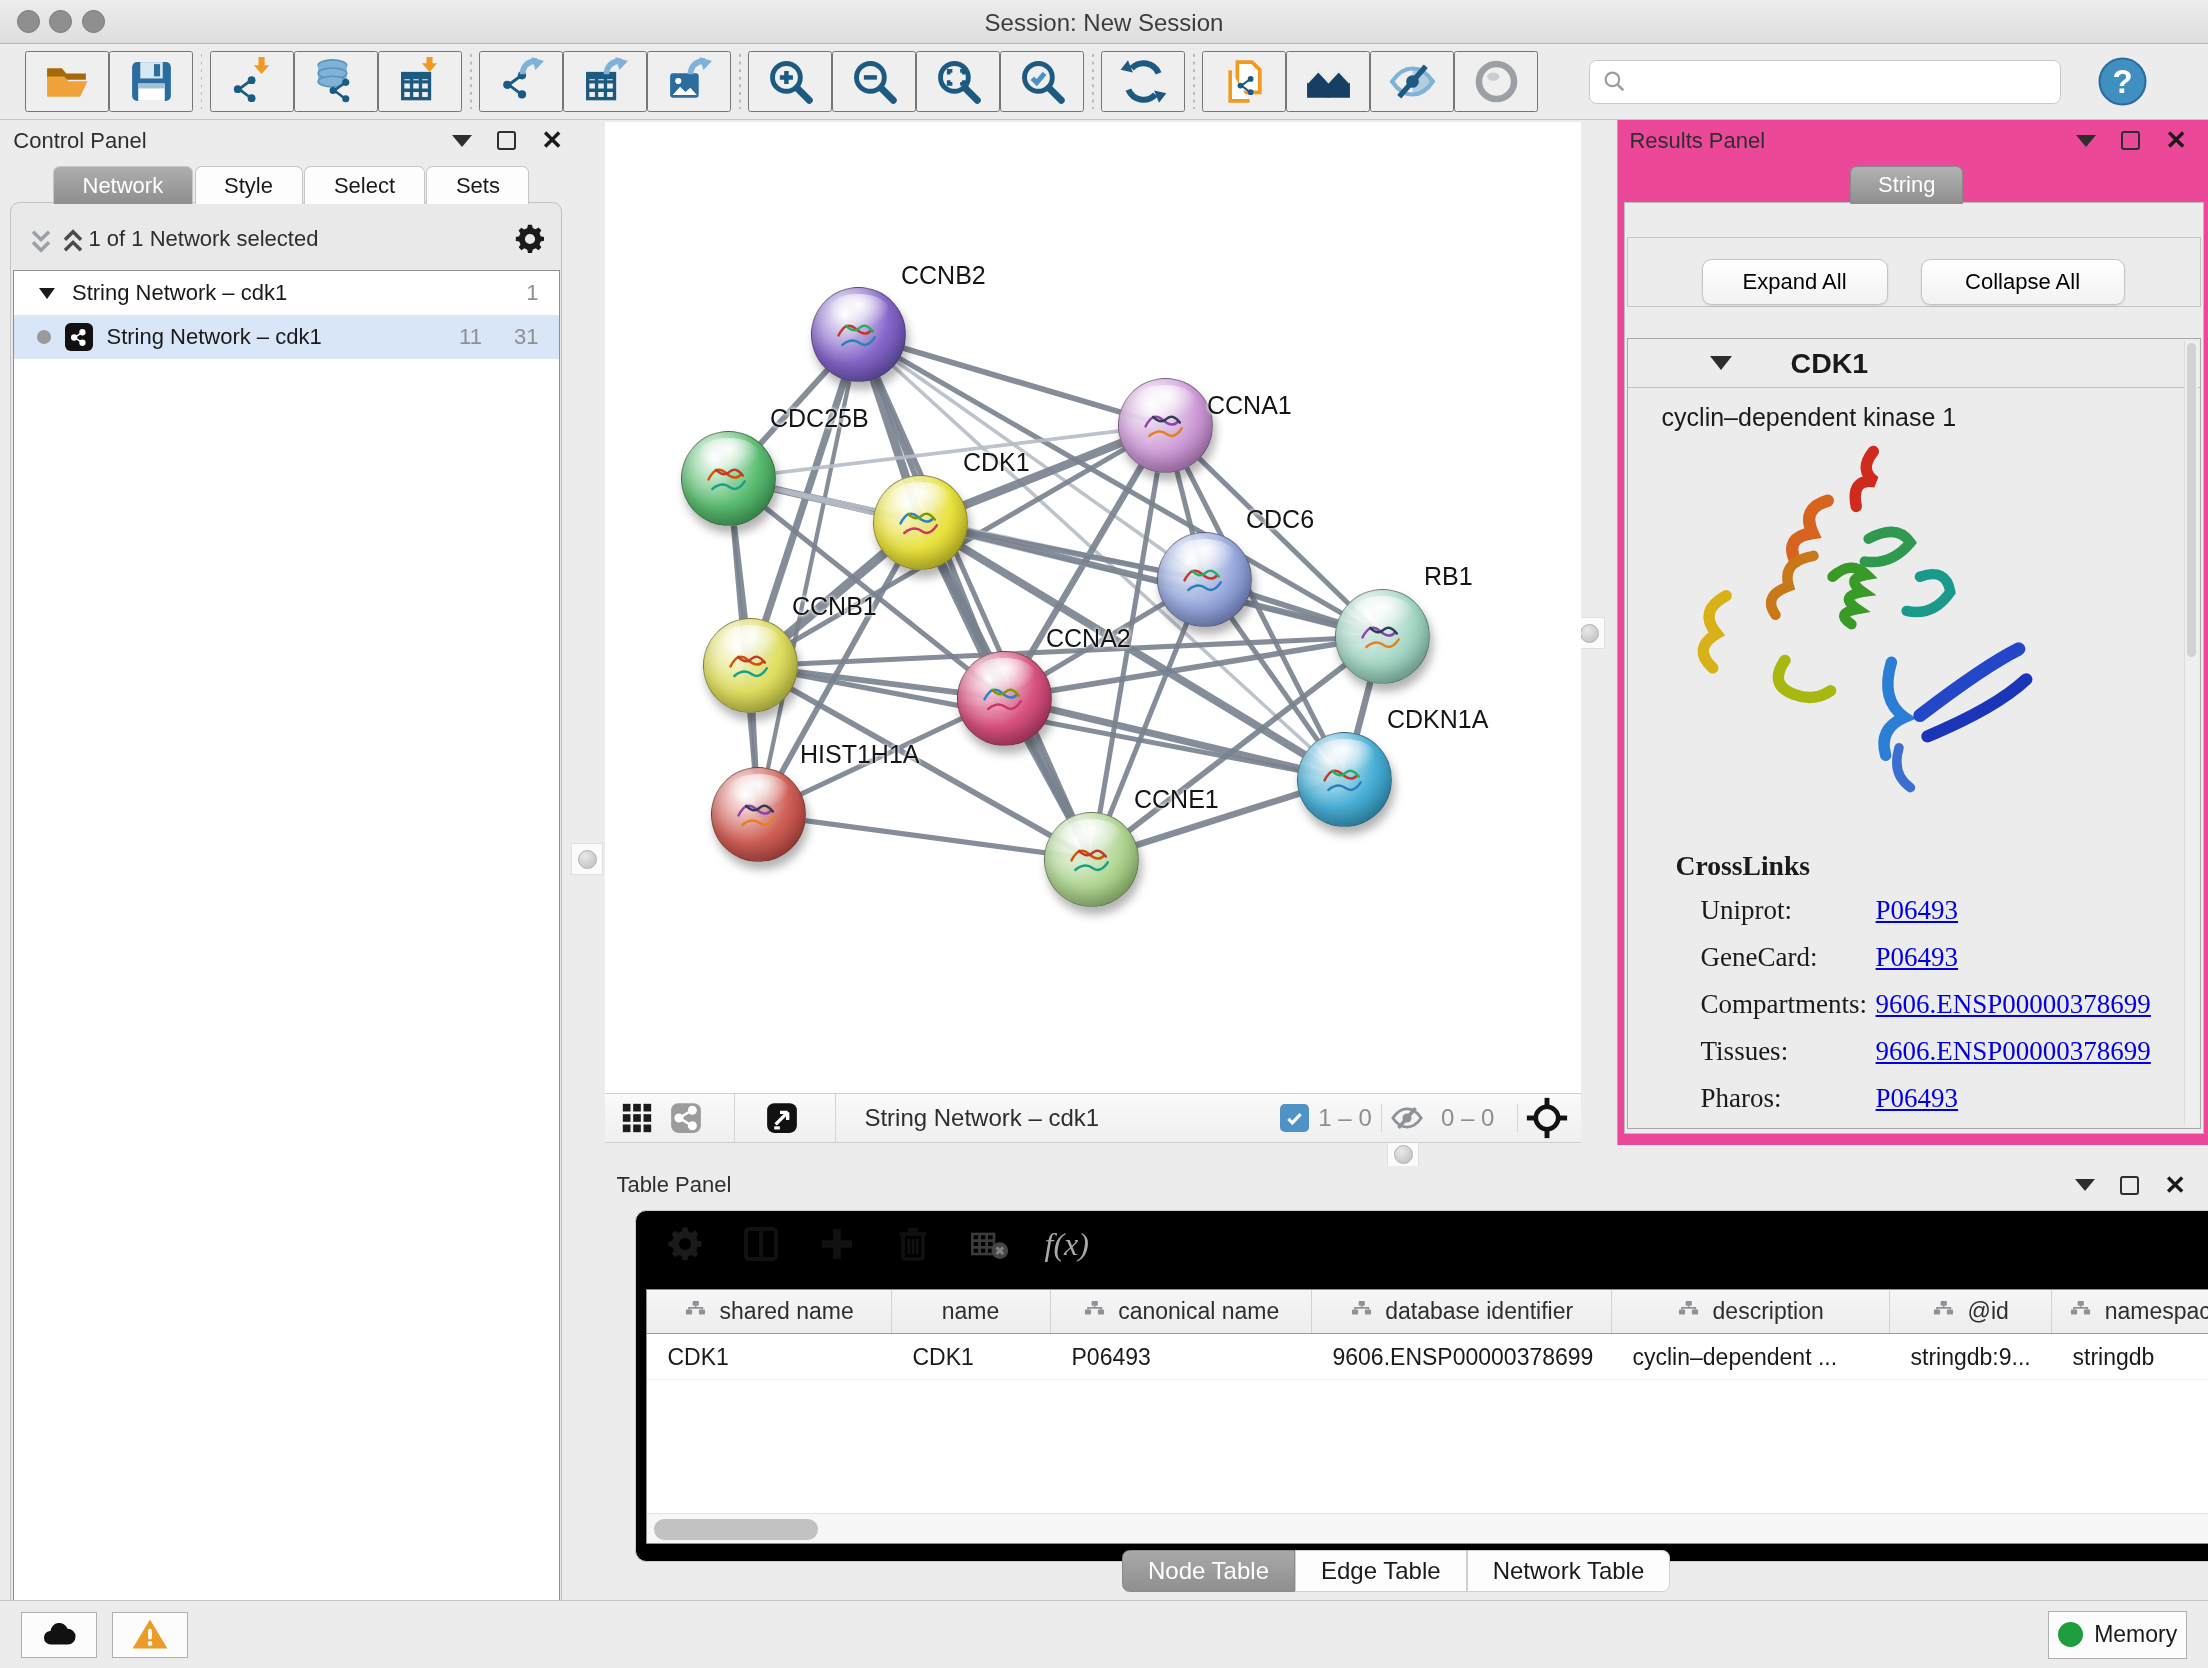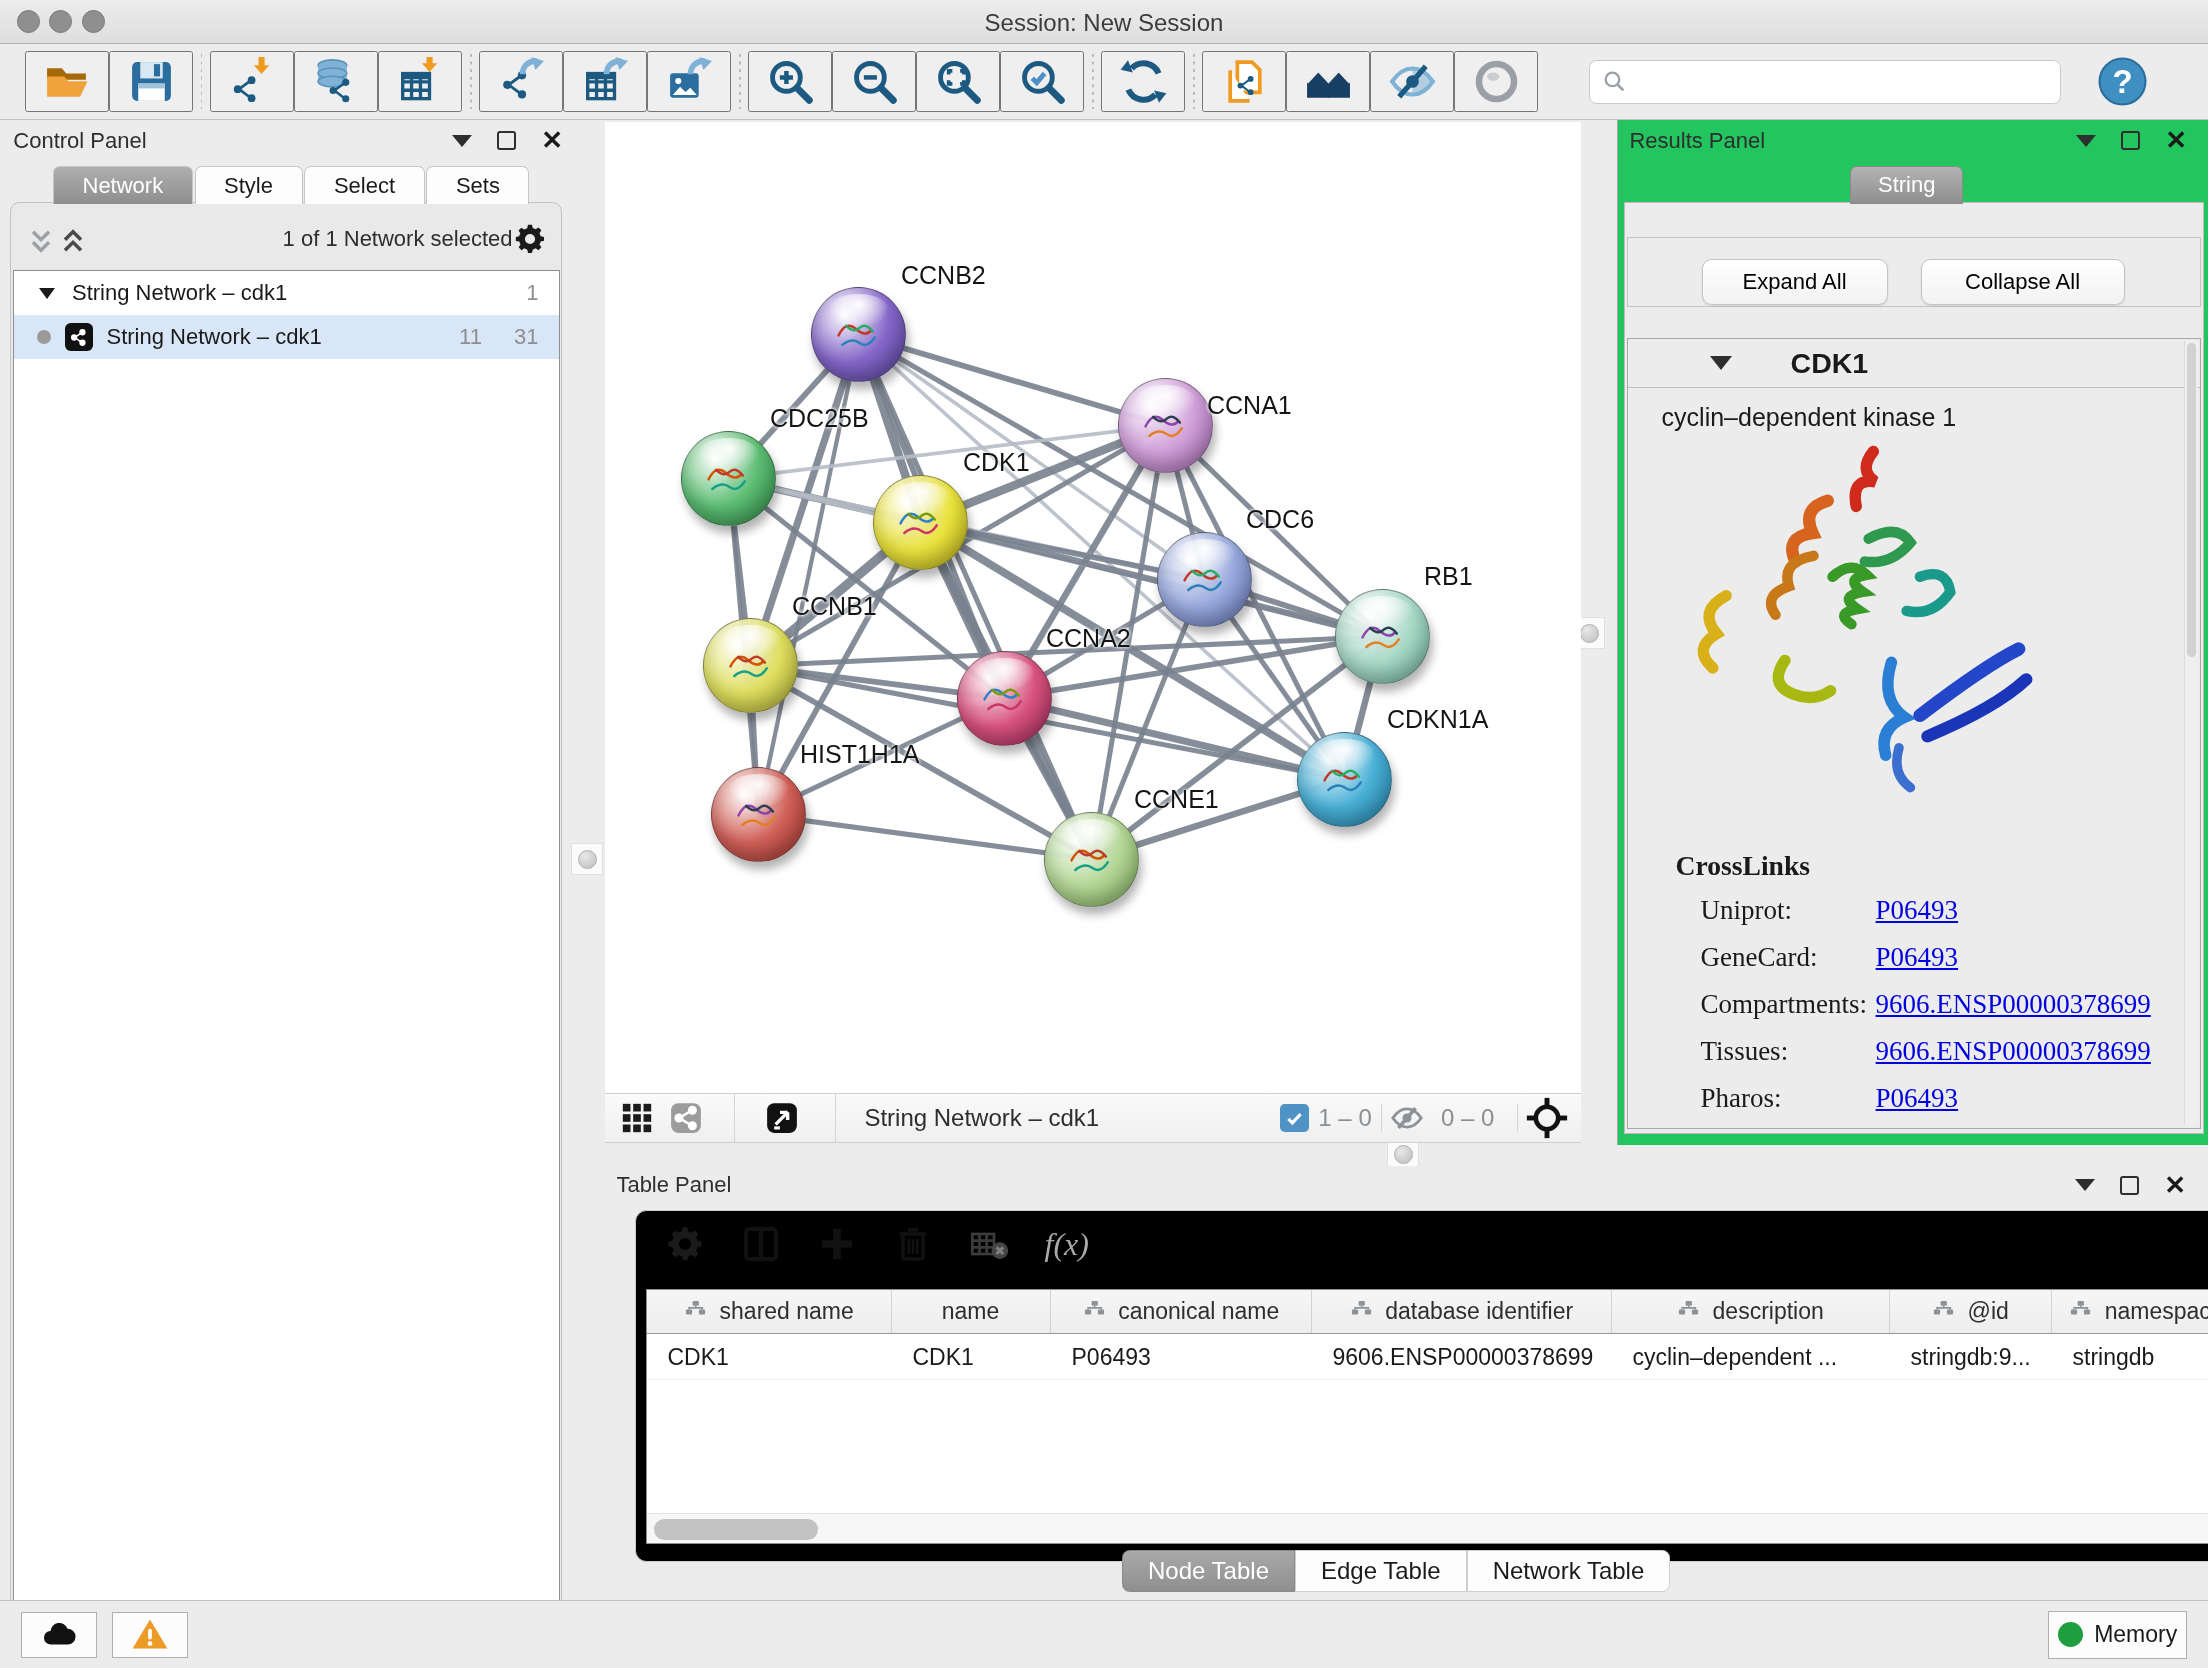--- a/index.html
+++ b/index.html
@@ -35,21 +35,21 @@
   
   #control-panel { position:absolute; left:0; top:120px; width:590px; height:1480px; background:#ececec; }
   #cp-tabs { position:absolute; left:53px; top:46px; display:flex; z-index:3; }
   .tab { height:38px; padding:0 28.5px; font-size:22px; display:flex; align-items:center;
     background:#fdfdfd; border:1px solid #c6c6c6; border-bottom:none; border-radius:6.7px 6.7px 0 0; margin-right:1.9px; }
   .tab.sel { background:linear-gradient(#aeaeae,#8e8e8e); color:#fff; }
   #cp-box { position:absolute; left:9.5px; top:82px; width:552px; height:1427px;
     background:#e9e9e9; border:1px solid #c2c2c2; border-radius:9.5px; }
   #cp-subhead { position:absolute; left:9.5px; top:95px; width:552px; height:48px;
     display:flex; align-items:center; padding:0 15px; }
-  #cp-subhead .txt { flex:1; text-align:right; font-size:22px; color:#2e2e2e; }
+  #cp-subhead .txt { flex:1; text-align:left; font-size:22px; color:#2e2e2e; }
   #net-list { position:absolute; left:13.3px; top:150px; width:547px; height:1424px;
     background:#fff; border:1.9px solid #8f8f8f; }
   .net-row { height:44px; display:flex; align-items:center; font-size:22px; padding:0 11.4px; }
   .net-row .cnt { margin-left:auto; color:#8f8f8f; display:flex; gap:32px; padding-right:9.5px; }
   .net-row.sel { background:#d9e6f8; }
   .dot { width:14.3px; height:14.3px; border-radius:50%; background:#9a9a9a; margin:0 13.3px 0 11.4px; }
   .share-badge { width:28.5px; height:28.5px; border-radius:5.7px; background:#111; display:flex;
     align-items:center; justify-content:center; margin-right:13.3px; }
   .tri-small { width:0; height:0; border-left:8.6px solid transparent; border-right:8.6px solid transparent;
     border-top:11.4px solid #1a1a1a; margin:0 17px 0 13.3px; }
@@ -74,21 +74,21 @@
     background:linear-gradient(#fafafa,#efefef); border-top:1px solid #cfcfcf; border-bottom:1px solid #cfcfcf;
     display:flex; align-items:center; }
   .vt-sep { width:1px; height:100%; background:#d5d5d5; }
   .vt-ico { width:34px; height:34px; margin:0 7.6px; }
   #vt-title { font-size:24px; color:#2e2e2e; margin-left:28.5px; }
   .vt-count { font-size:24px; color:#8a8f94; margin:0 9.5px; }
   #vt-check { width:28.5px; height:28.5px; border-radius:4.8px; background:#4e92c6; margin-left:25px;
     display:flex; align-items:center; justify-content:center; }
   
   #results-panel { position:absolute; left:1617px; top:120px; width:592px; height:1025px;
-    background:#22c55e; border-left:1.9px solid #a5a5a5;padding-left:8px; }
+    background:#ec4899; border-left:1.9px solid #a5a5a5;padding-left:8px; }
   #rp-tab { position:absolute; left:232px; top:46px; height:38px; padding:0 27px; font-size:22px;
     color:#fff; background:linear-gradient(#b2b2b2,#8f8f8f); border:1px solid #8a8a8a;
     border-radius:6.7px 6.7px 0 0; display:flex; align-items:center; z-index:3; }
   #rp-outer { position:absolute; left:5.7px; top:82px; width:580px; height:932px;
     border:1px solid #bdbdbd; background:#ececec; }
   #rp-btnbox { position:absolute; left:1.9px; top:34px; width:574px; height:70px; border:1px solid #c4c4c4; }
   .rp-btn { position:absolute; top:21px; height:46px; border:1px solid #c4c4c4; border-radius:9.5px;
     background:linear-gradient(#ffffff,#f2f2f2); font-size:22px; display:flex; align-items:center;
     justify-content:center; box-shadow:0 1px 1.9px rgba(0,0,0,.12); }
   #rp-section { position:absolute; left:1.9px; top:135px; width:574px; height:791px;

